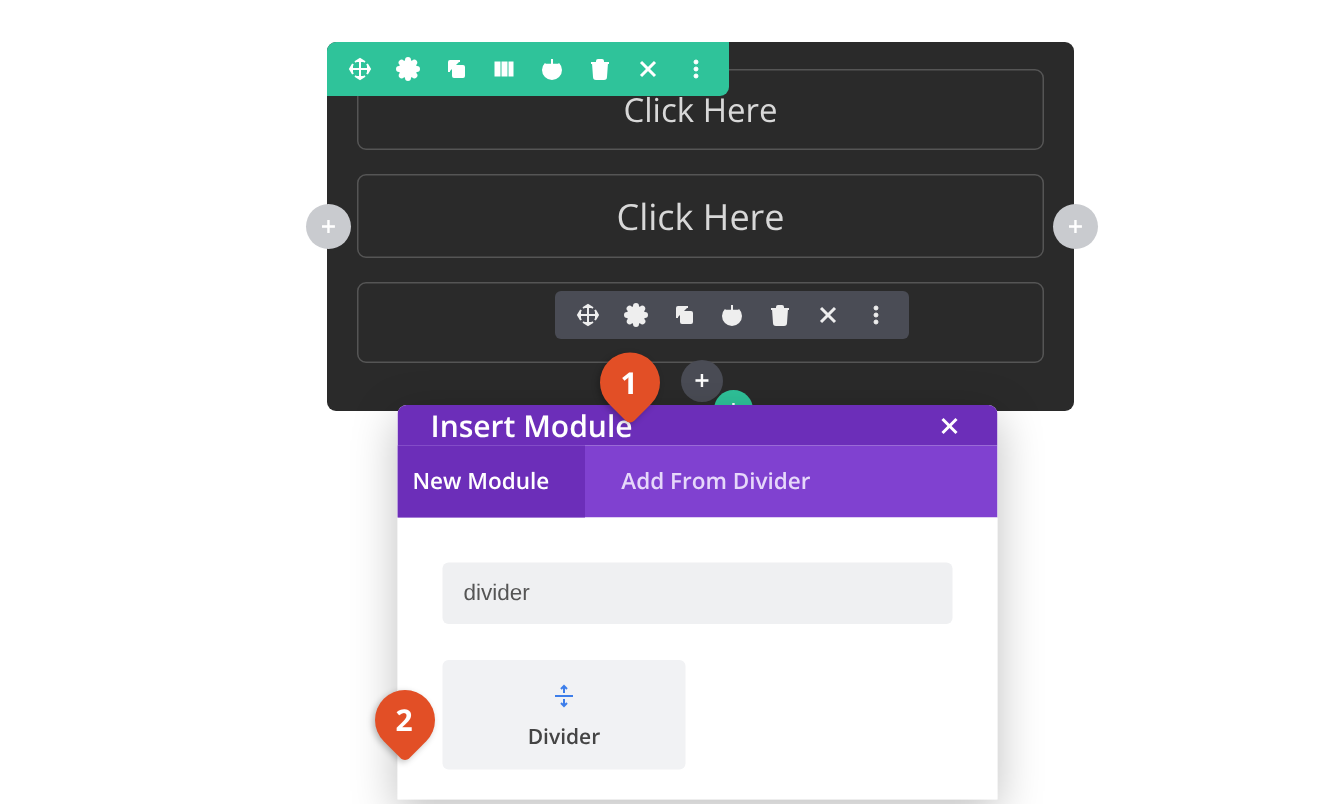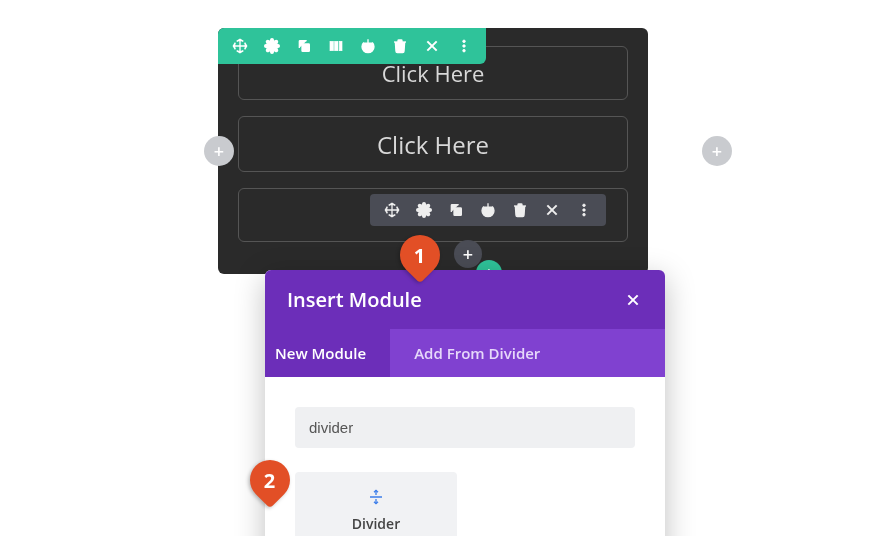--- a/index.html
+++ b/index.html
@@ -8,21 +8,21 @@
     background: #fff;
     width: 880px;
     height: 536px;
     position: relative;
     overflow: hidden;
   }
   .section {
     position: absolute;
     left: 218px;
     top: 28px;
-    width: 430px;
+    width: 498px;
     height: 246px;
     background: #2a2a2a;
     border-radius: 6px;
     padding: 18px 20px 14px 20px;
     display: flex;
     flex-direction: column;
     gap: 16px;
   }
   .row {
     border: 1px solid #555;
@@ -136,21 +136,21 @@
     width: 400px;
     background: #fff;
     border-radius: 6px 6px 0 0;
     box-shadow: 0 8px 30px rgba(0,0,0,0.25);
     z-index: 30;
     overflow: hidden;
   }
   .modal-header {
     background: #6c2eb9;
     color: #fff;
-    padding: 16px 22px;
+    padding: 0 22px;
     display: flex;
     align-items: center;
     justify-content: space-between;
     font-size: 20px;
     font-weight: 600;
   }
   .modal-header .close {
     width: 20px;
     height: 20px;
     display: flex;

